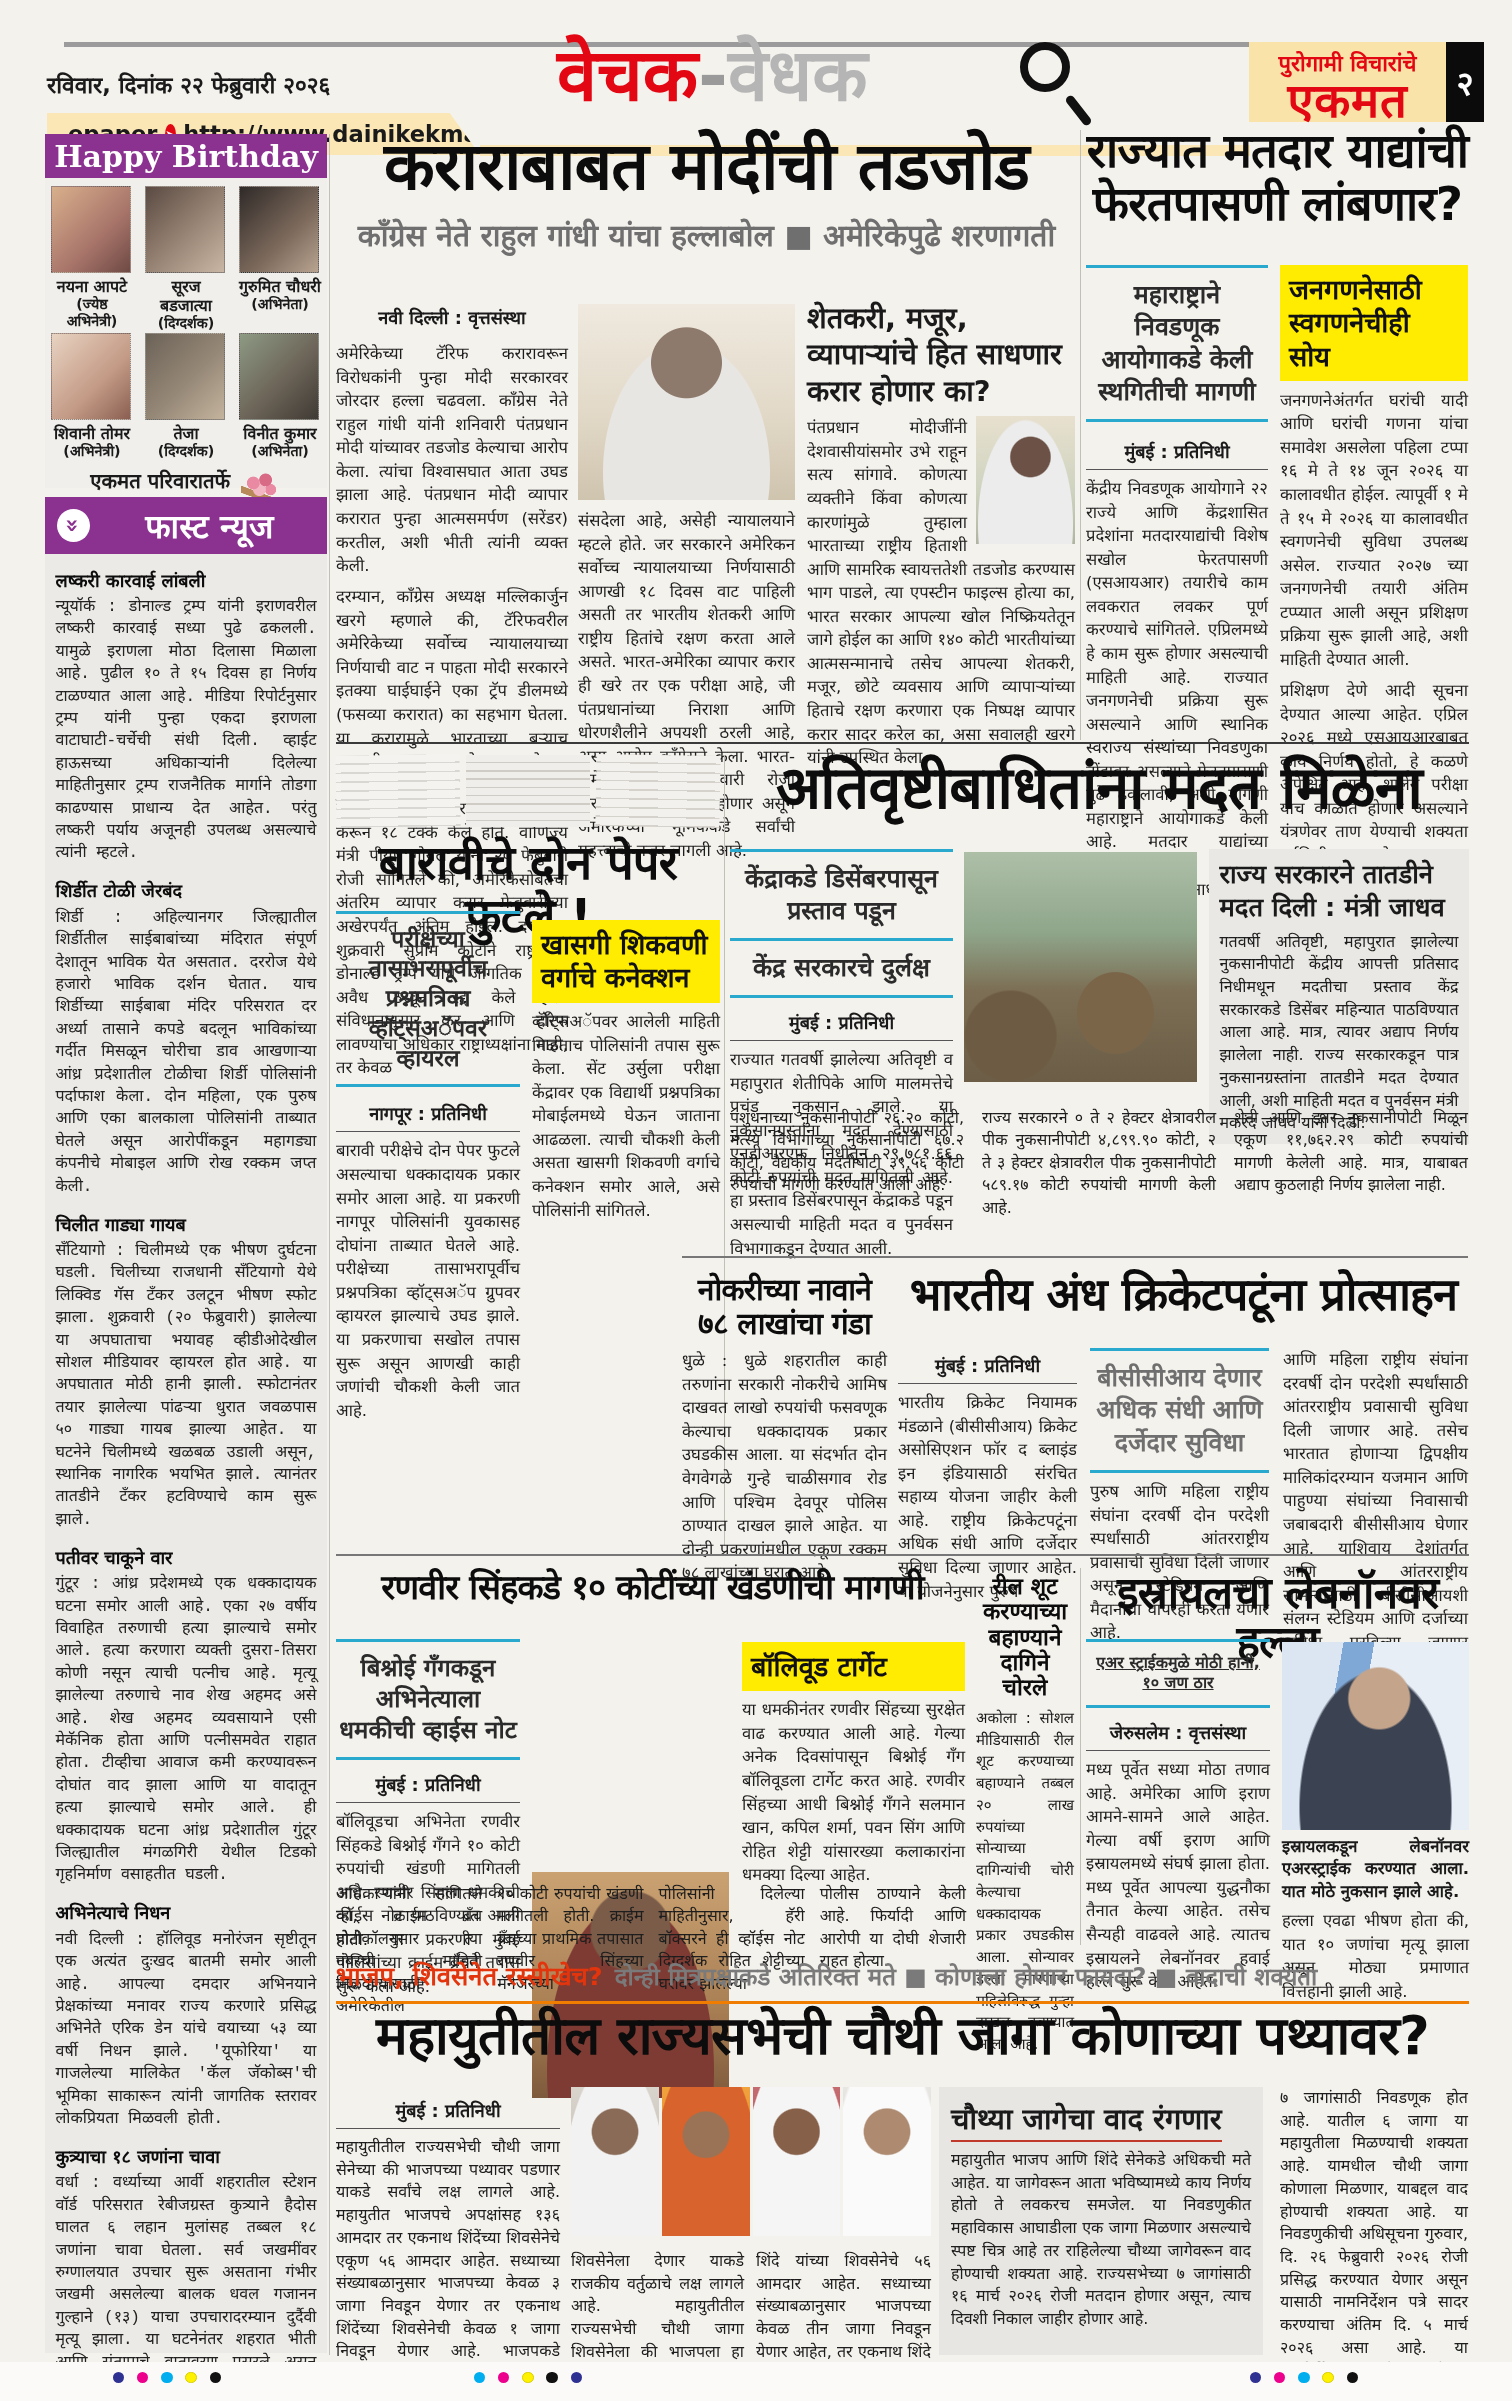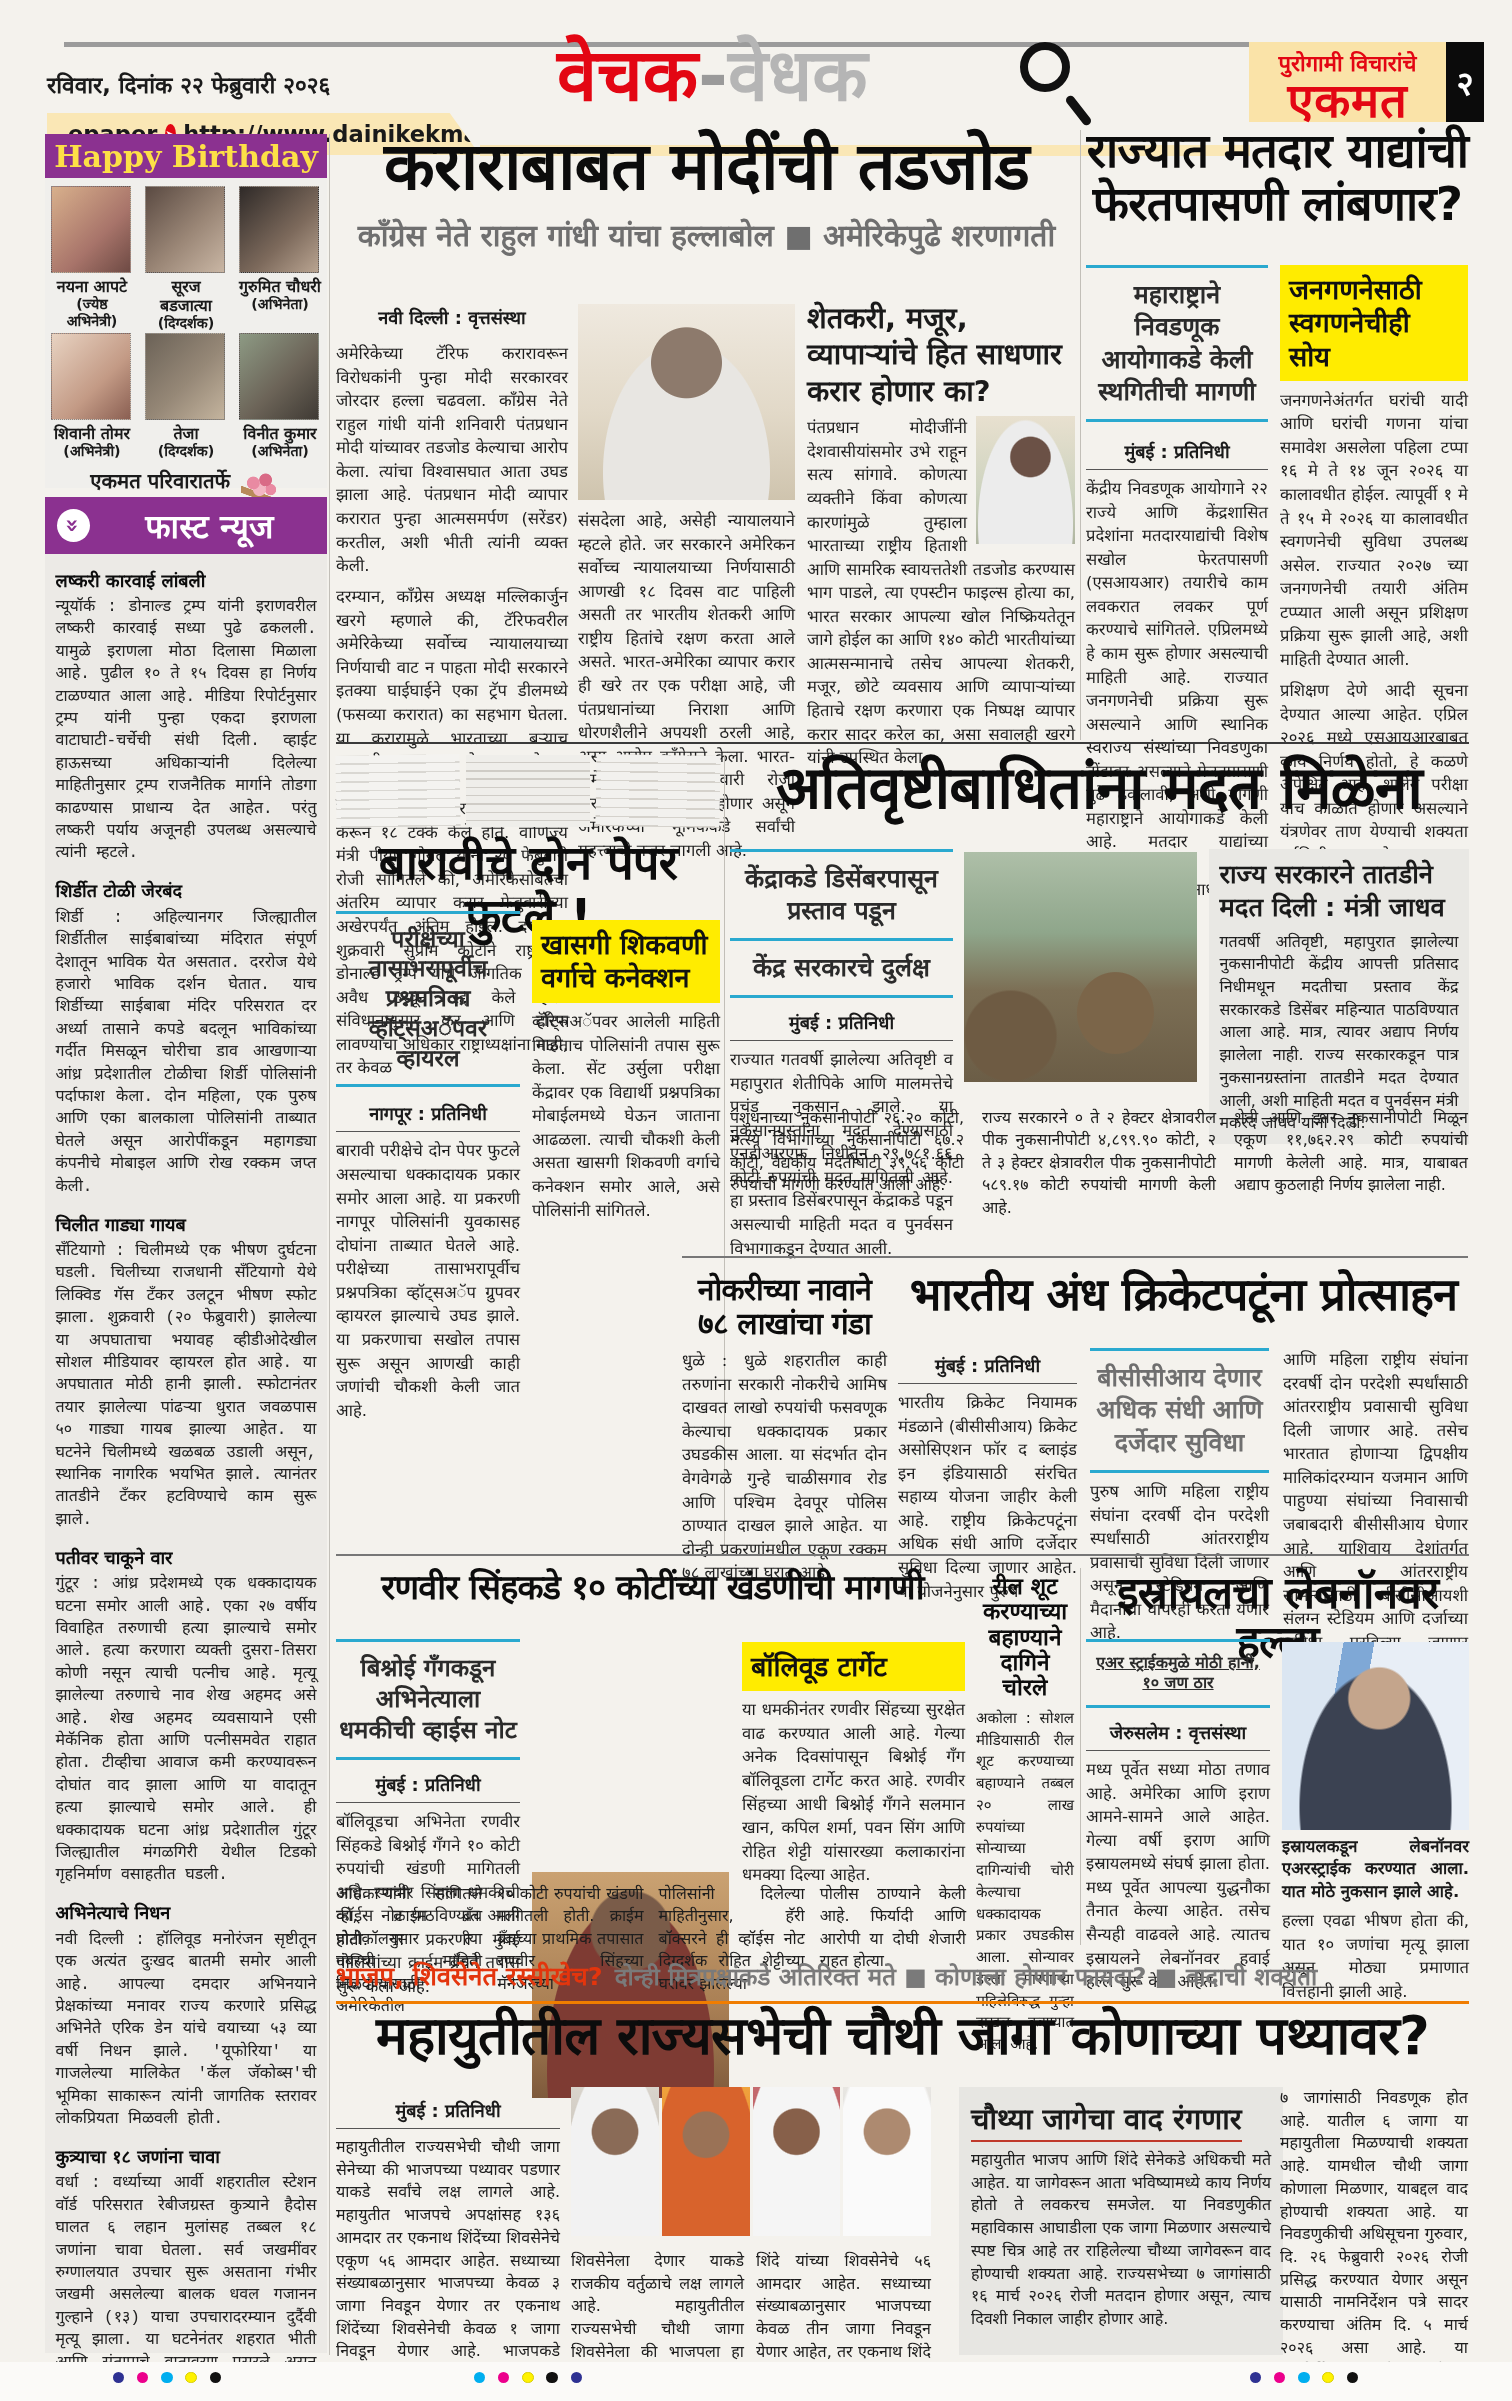--- a/index.html
+++ b/index.html
@@ -55,21 +55,21 @@
 
 <div class="abs" style="left:1249px;top:42px;width:197px;height:80px;background:#fae3a8;text-align:center;">
   <div style="color:#e30613;font-weight:800;font-size:22px;padding-top:4.5px;">पुरोगामी विचारांचे</div>
   <div style="color:#e30613;font-weight:800;font-size:47px;line-height:1;letter-spacing:0.8px;">एकमत</div>
 </div>
 <div class="abs" style="left:1446px;top:42px;width:38px;height:80px;background:#0b0b0b;color:#fff;display:flex;align-items:center;justify-content:center;font-size:33px;font-weight:700;">
   <span>२</span>
 </div>
 
 <section class="abs" style="left:45px;top:134px;width:282px;height:354px;background:#f0efec;">
-  <div style="background:#8b3190;color:#fde047;font-family:'DejaVu Serif', serif;font-weight:700;font-size:30px;text-align:center;padding:4.5px 0;">Happy Birthday</div>
+  <div style="background:#8b3190;color:#ffffff;font-family:'DejaVu Serif', serif;font-weight:700;font-size:30px;text-align:center;padding:4.5px 0;">Happy Birthday</div>
   <div style="display:flex;flex-wrap:wrap;justify-content:space-around;padding-top:7.5px;">
     <div class="person">
       <div class="ph photo" style="background:linear-gradient(135deg,#d8b08c,#a8746a 60%,#6e4a44);"></div>
       <div class="nm">नयना आपटे</div>
       <div class="rl">(ज्येष्ठ अभिनेत्री)</div>
     </div>
     <div class="person">
       <div class="ph photo" style="background:linear-gradient(135deg,#5a4a42,#9a8676 55%,#c9b6a4);"></div>
       <div class="nm">सूरज बडजात्या</div>
       <div class="rl">(दिग्दर्शक)</div>
@@ -341,21 +341,21 @@
   <div class="photo" style="flex:1;background:radial-gradient(circle at 50% 30%, #ad8a70 0 22.6px, transparent 24px),radial-gradient(ellipse at 50% 88%, #fafafa 0 57px, transparent 59px),linear-gradient(180deg,#e8e6e2,#c9c6c0);"></div>
 </div>
 
 <div class="abs" style="left:571px;top:2250px;width:173px;">
   <p class="body-txt" style="font-size:16px;">शिवसेनेला देणार याकडे राजकीय वर्तुळाचे लक्ष लागले आहे. महायुतीतील राज्यसभेची चौथी जागा शिवसेनेला की भाजपला हा मोठा प्रश्न उपस्थित झाला आहे. महायुतीत भाजपचे अपक्षांसह १३६ आमदार आहेत तर एकनाथ</p>
 </div>
 <div class="abs" style="left:756px;top:2250px;width:175px;">
   <p class="body-txt" style="font-size:16px;">शिंदे यांच्या शिवसेनेचे ५६ आमदार आहेत. सध्याच्या संख्याबळानुसार भाजपच्या केवळ तीन जागा निवडून येणार आहेत, तर एकनाथ शिंदे यांच्या शिवसेनेच्या एक जागा निवडून येणार आहे. भाजपकडे अधिकची १६ मते तर शिवसेनेकडे अधिकची १८ मते आहेत. यात</p>
 </div>
 
-<div class="abs" style="left:959px;top:2087px;width:324px;height:268px;background:#e7e6e2;padding:10.5px 12px;">
+<div class="abs" style="left:939px;top:2087px;width:324px;height:268px;background:#e7e6e2;padding:10.5px 12px;">
   <div style="font-weight:800;font-size:29px;border-bottom:2.3px solid #c0392b;display:inline-block;padding-bottom:3px;">चौथ्या जागेचा वाद रंगणार</div>
   <p class="body-txt" style="margin-top:7.5px;font-size:16px;">महायुतीत भाजप आणि शिंदे सेनेकडे अधिकची मते आहेत. या जागेवरून आता भविष्यामध्ये काय निर्णय होतो ते लवकरच समजेल. या निवडणुकीत महाविकास आघाडीला एक जागा मिळणार असल्याचे स्पष्ट चित्र आहे तर राहिलेल्या चौथ्या जागेवरून वाद होण्याची शक्यता आहे. राज्यसभेच्या ७ जागांसाठी १६ मार्च २०२६ रोजी मतदान होणार असून, त्याच दिवशी निकाल जाहीर होणार आहे.</p>
 </div>
 
 <div class="abs" style="left:1280px;top:2087px;width:188px;">
   <p class="body-txt" style="font-size:16px;">७ जागांसाठी निवडणूक होत आहे. यातील ६ जागा या महायुतीला मिळण्याची शक्यता आहे. यामधील चौथी जागा कोणाला मिळणार, याबद्दल वाद होण्याची शक्यता आहे. या निवडणुकीची अधिसूचना गुरुवार, दि. २६ फेब्रुवारी २०२६ रोजी प्रसिद्ध करण्यात येणार असून यासाठी नामनिर्देशन पत्रे सादर करण्याचा अंतिम दि. ५ मार्च २०२६ असा आहे. या नामनिर्देशन पत्रांची छाननी ६ मार्च रोजी करण्यात येईल तर उमेदवारी अर्ज मागे घेण्याचा अंतिम दि. ९ मार्च आहे. त्यानंतर</p>
 
 </div>
 
 <div class="abs" style="left:0;top:2362px;width:1512px;height:40px;background:#fbfaf8;"></div>

